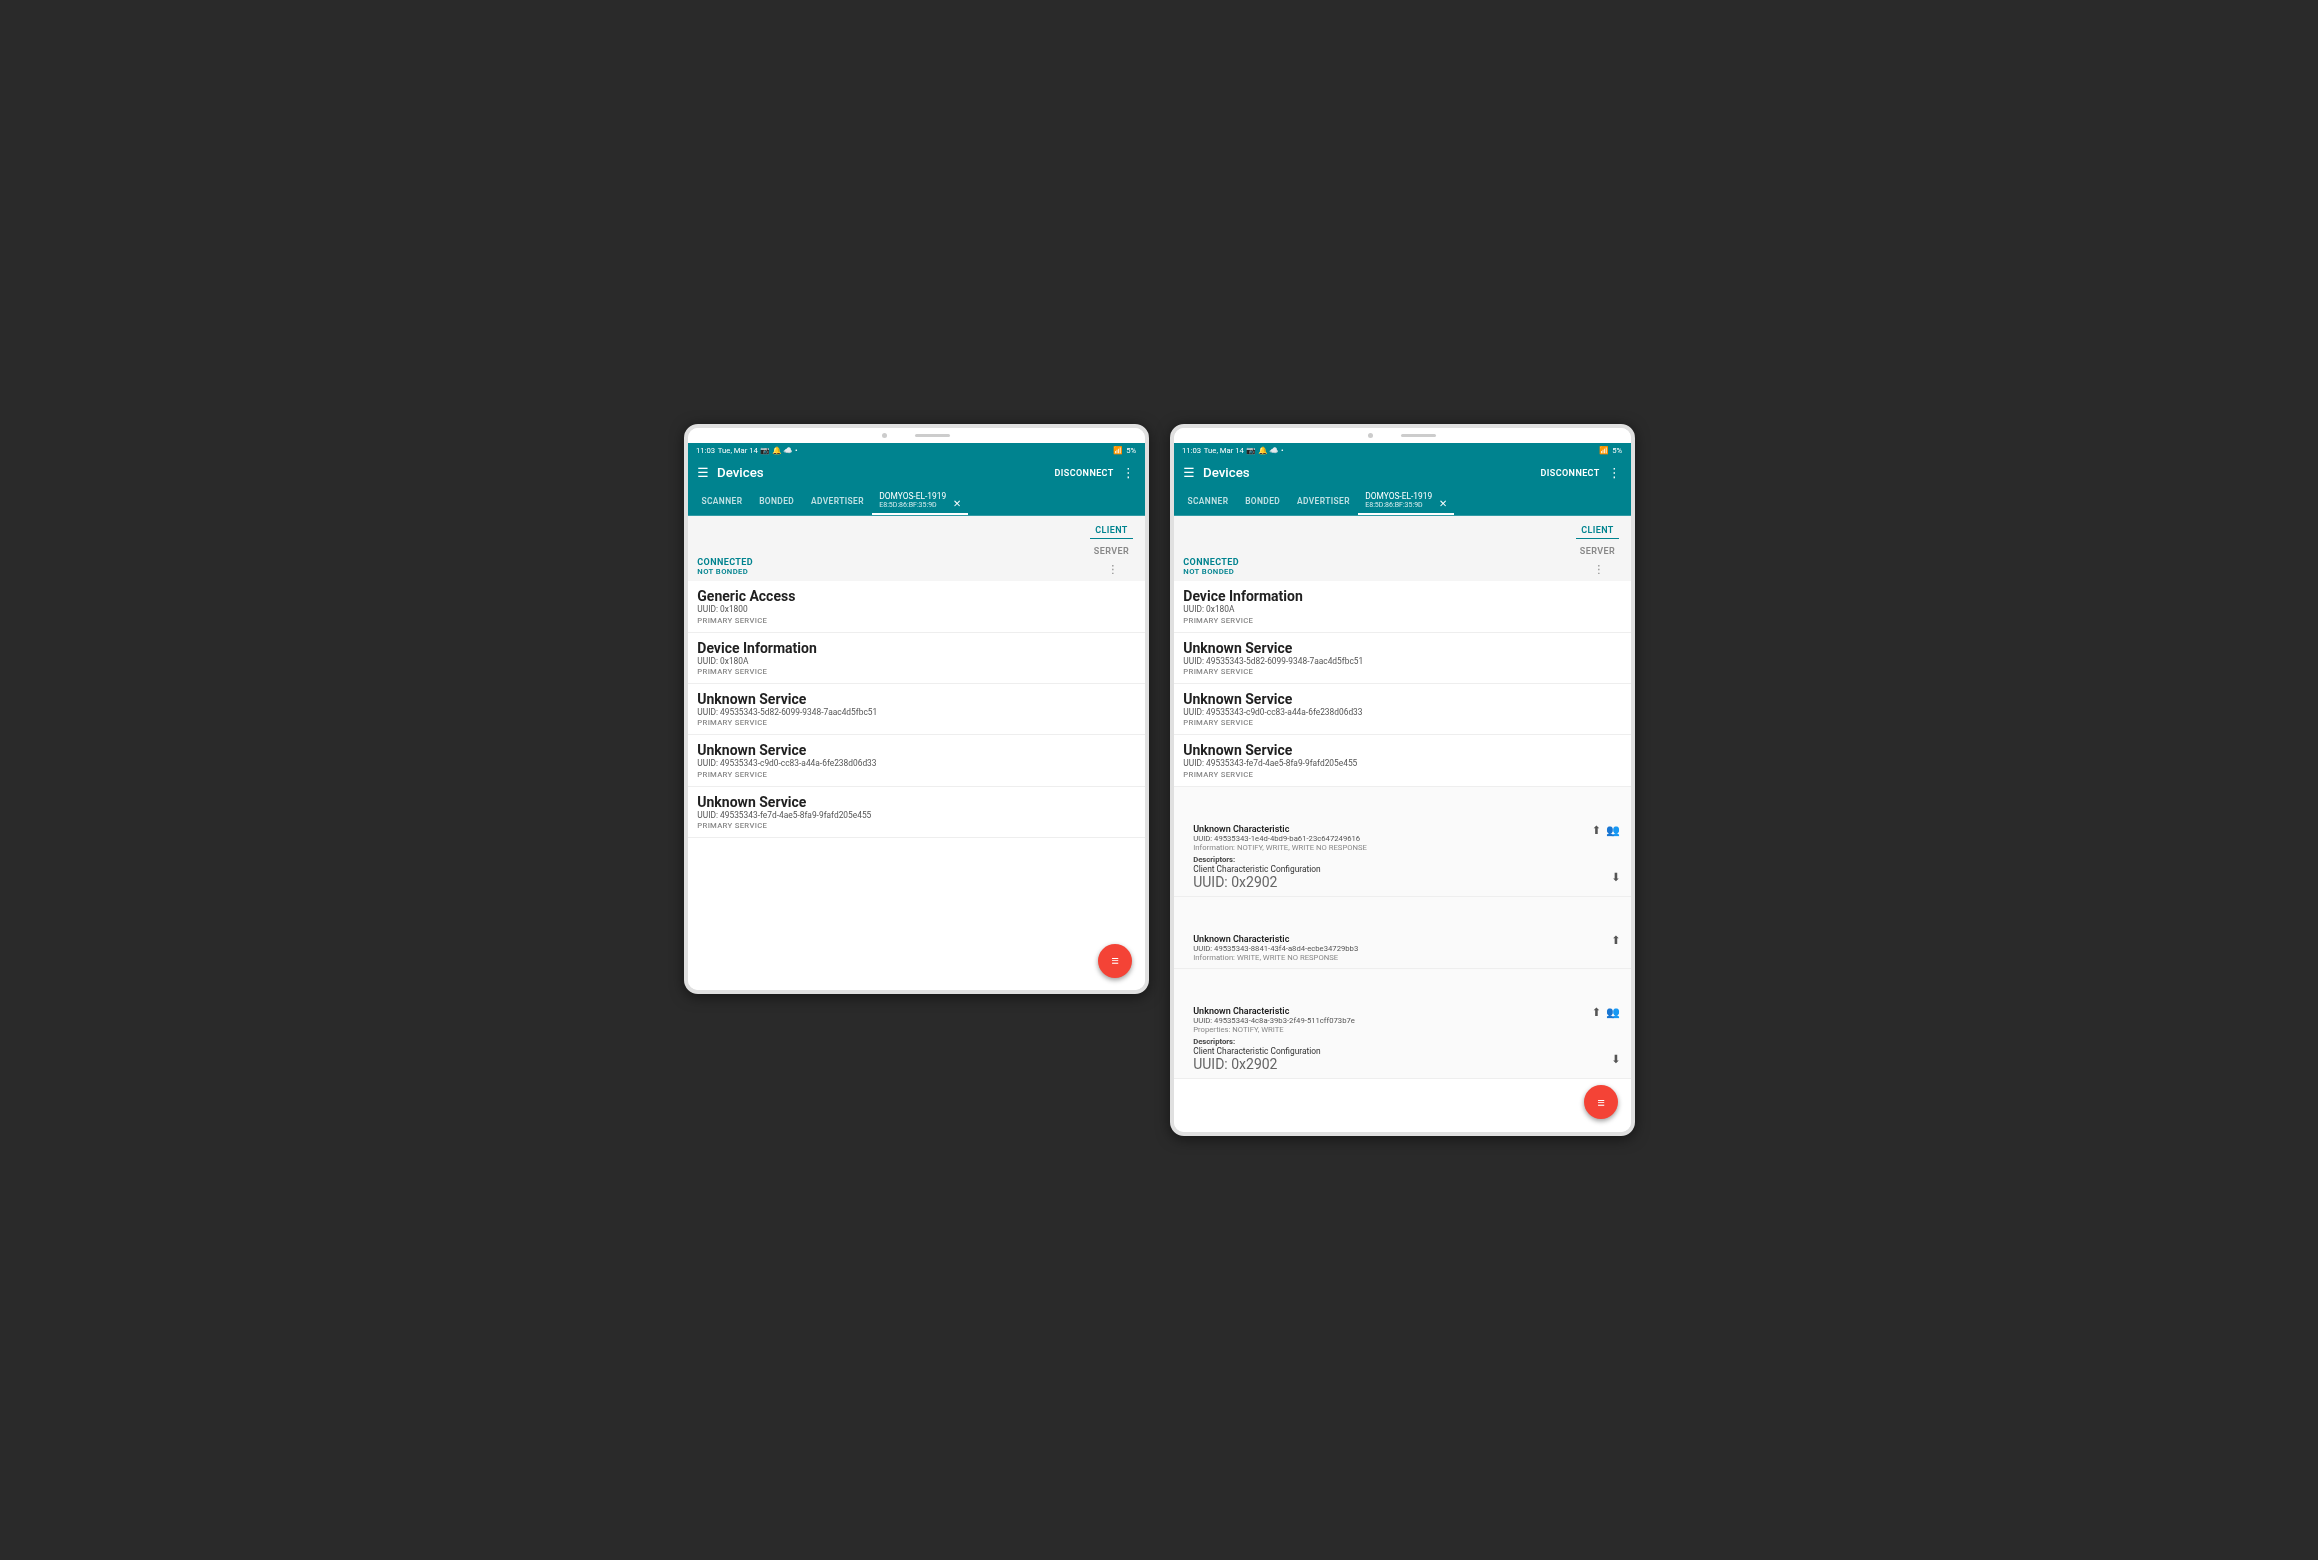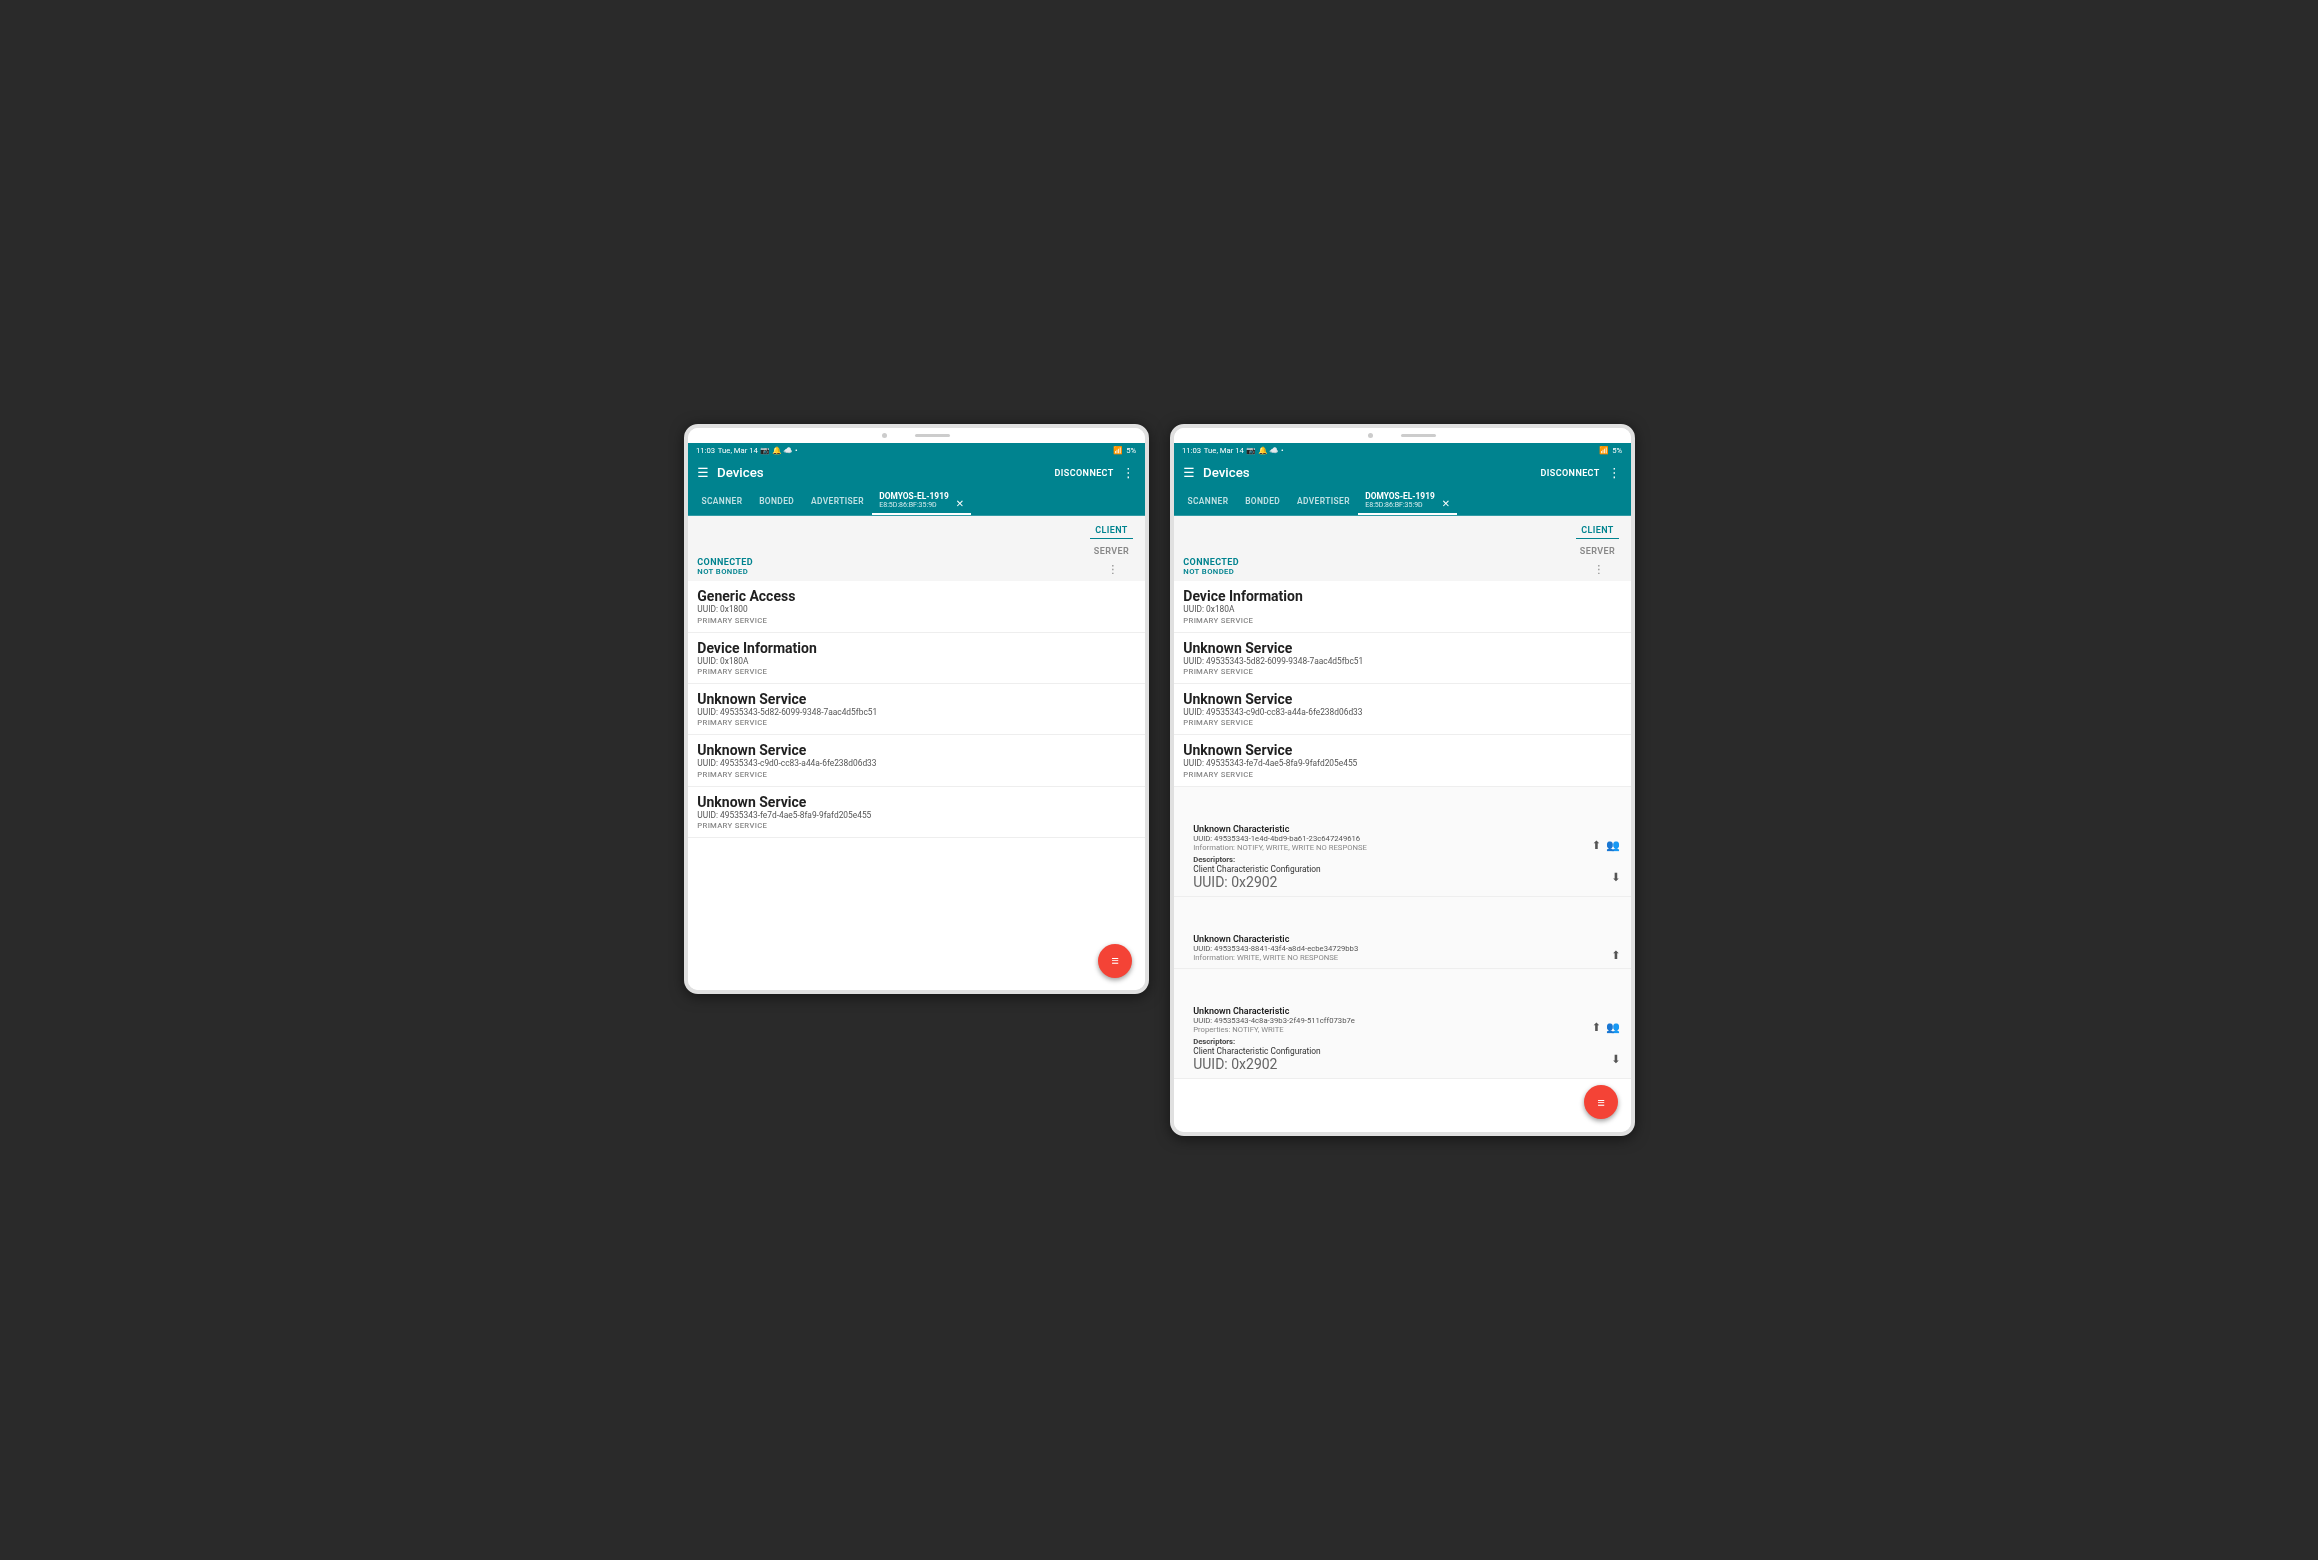--- a/index.html
+++ b/index.html
@@ -99,21 +99,21 @@
     .device-tab {
       color: #fff;
       font-size: 7.7px;
       padding: 4.2px 7px;
       cursor: pointer;
       display: flex;
       flex-direction: column;
       align-items: flex-start;
       border-bottom: 2.1px solid #fff;
     }
-    .device-tab .device-name { font-weight: 700; font-size: 8.4px; }
+    .device-tab .device-name { font-weight: 400; font-size: 8.4px; }
     .device-tab .device-mac { font-size: 7px; opacity: 0.85; }
     .device-tab .close-btn { align-self: flex-end; font-size: 9.8px; margin-left: 4.2px; }
     .device-tab-row {
       display: flex;
       align-items: center;
       gap: 2.8px;
     }
     .connection-bar {
       background: #f5f5f5;
       padding: 5.6px 9.8px;
@@ -149,21 +149,21 @@
       border-bottom: 0.7px solid #eeeeee;
     }
     .service-name { font-size: 14px; font-weight: 700; color: #212121; }
     .service-uuid { font-size: 8.4px; color: #555; }
     .service-type { font-size: 7.7px; color: #888; font-weight: 500; letter-spacing: 0.3px; margin-top: 1.4px; }
     .characteristic-item {
       padding: 5.6px 9.8px 5.6px 19.7px;
       background: #fafafa;
       border-bottom: 0.7px solid #eee;
     }
-    .char-row { display: flex; justify-content: space-between; align-items: flex-end; margin-top: 32px; }
+    .char-row { display: flex; justify-content: space-between; align-items: flex-start; margin-top: 32px; }
     .char-name { font-size: 9px; font-weight: 600; color: #212121; }
     .char-uuid { font-size: 7.7px; color: #555; }
     .char-props { font-size: 7.7px; color: #888; }
     .char-actions { display: flex; gap: 5.6px; align-items: center; }
     .char-action-btn {
       font-size: 11.2px;
       color: #555;
       cursor: pointer;
     }
     .descriptor-section { padding: 2.8px 0 0 0; }

